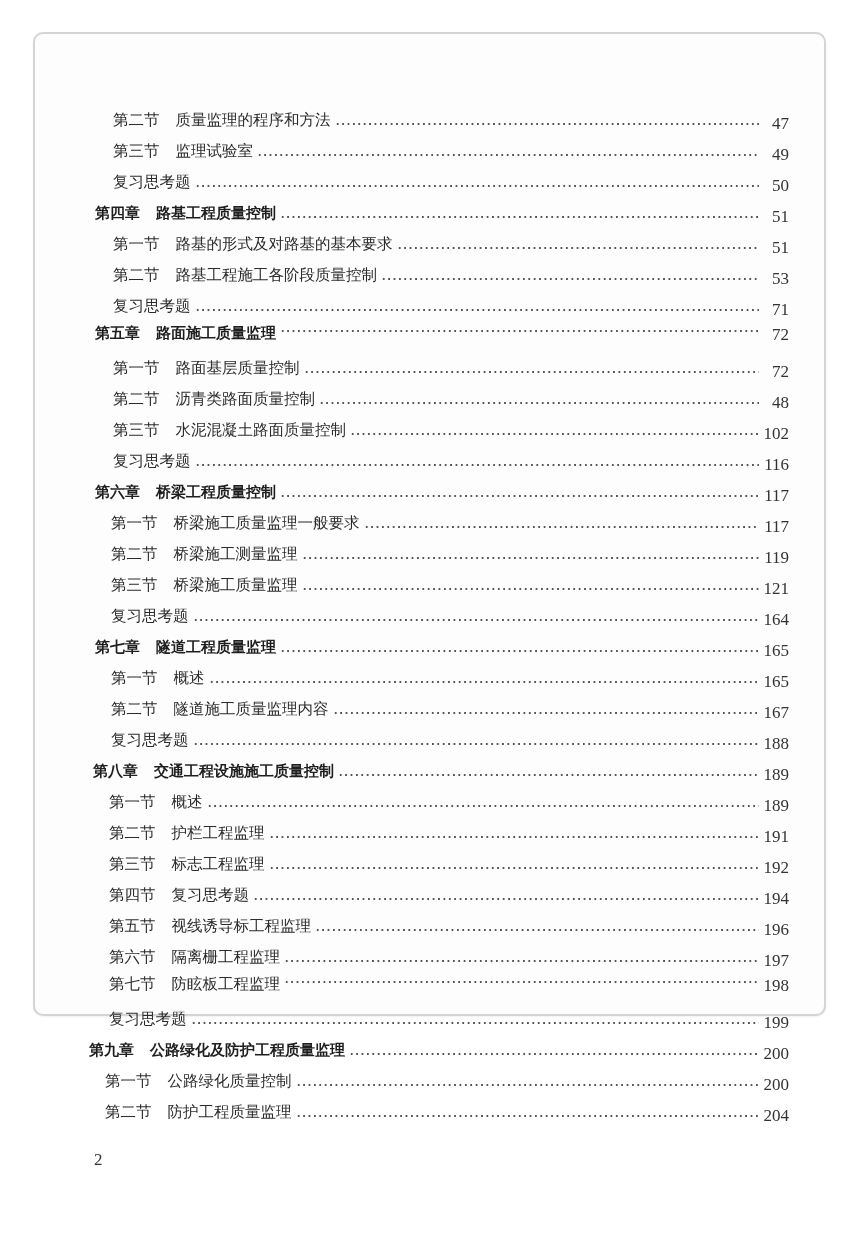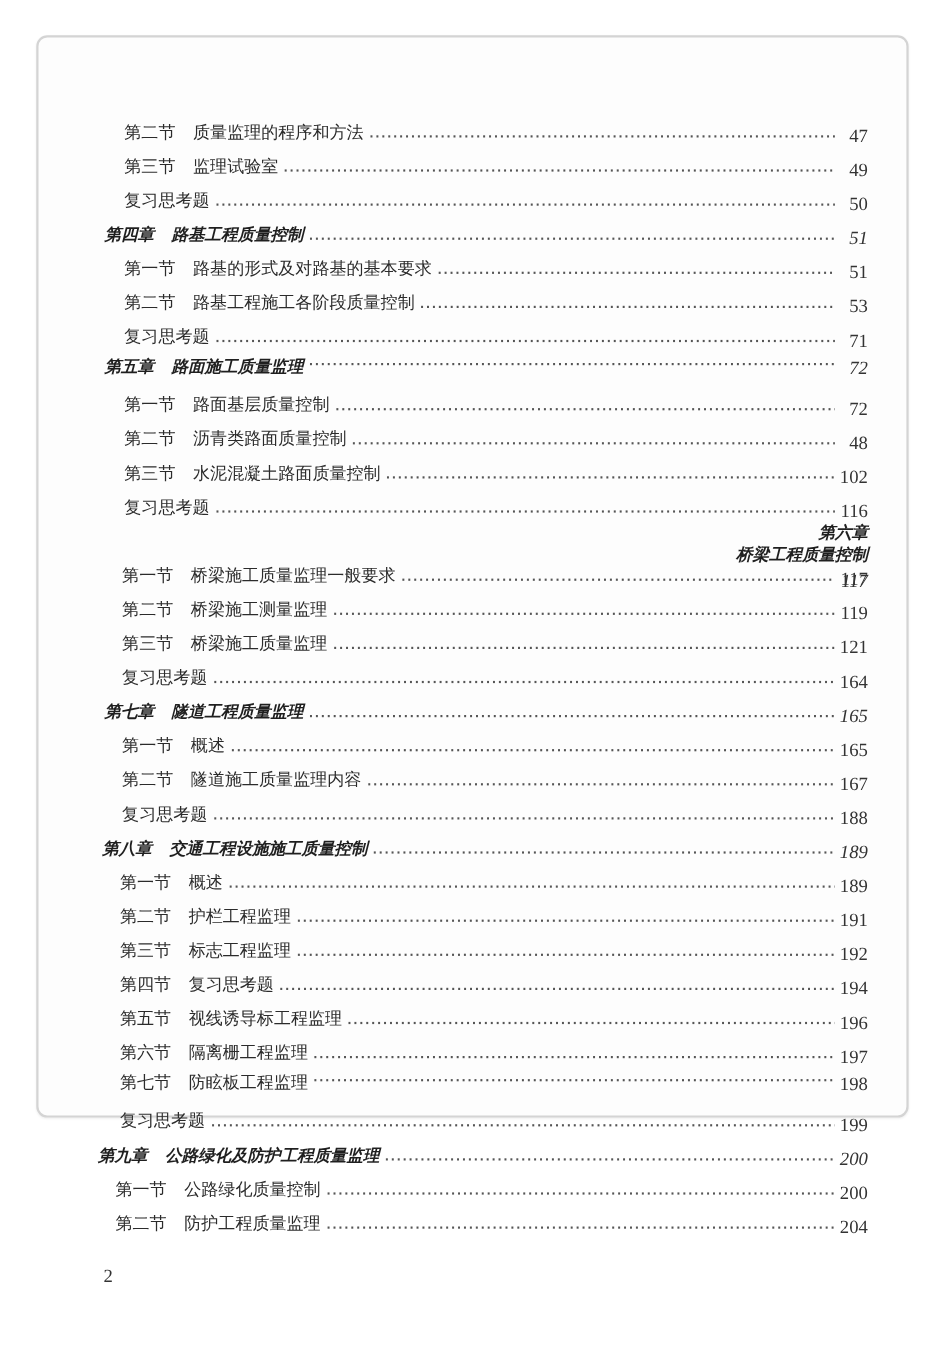--- a/index.html
+++ b/index.html
@@ -40,21 +40,20 @@
       align-items: flex-end;
       font-size: 15.5px;
       line-height: 20px;
       white-space: nowrap;
     }
     .row.chapter {
       font-family: "DejaVu Sans", "Liberation Sans", sans-serif;
       font-weight: bold;
       font-size: 15px;
       color: #1f1f1f;
-      font-style: italic;
     }
     .row .num {
       display: inline-block;
       flex: 0 0 auto;
     }
     .row .gap {
       display: inline-block;
       width: 16px;
       flex: 0 0 auto;
     }
@@ -178,21 +177,21 @@
       <span class="leader"></span>
       <span class="page-no">102</span>
     </div>
 
     <div class="row" style="left:78px;right:35px;top:409px;">
       <span class="title">复习思考题</span>
       <span class="leader"></span>
       <span class="page-no">116</span>
     </div>
 
-    <div class="row chapter" style="left:60px;right:35px;top:440px;flex-direction:column;">
+    <div class="row chapter" style="left:60px;right:35px;top:440px;">
       <span class="num">第六章</span>
       <span class="gap"></span>
       <span class="title">桥梁工程质量控制</span>
       <span class="leader"></span>
       <span class="page-no">117</span>
     </div>
 
     <div class="row" style="left:76px;right:35px;top:471px;">
       <span class="num">第一节</span>
       <span class="gap"></span>

